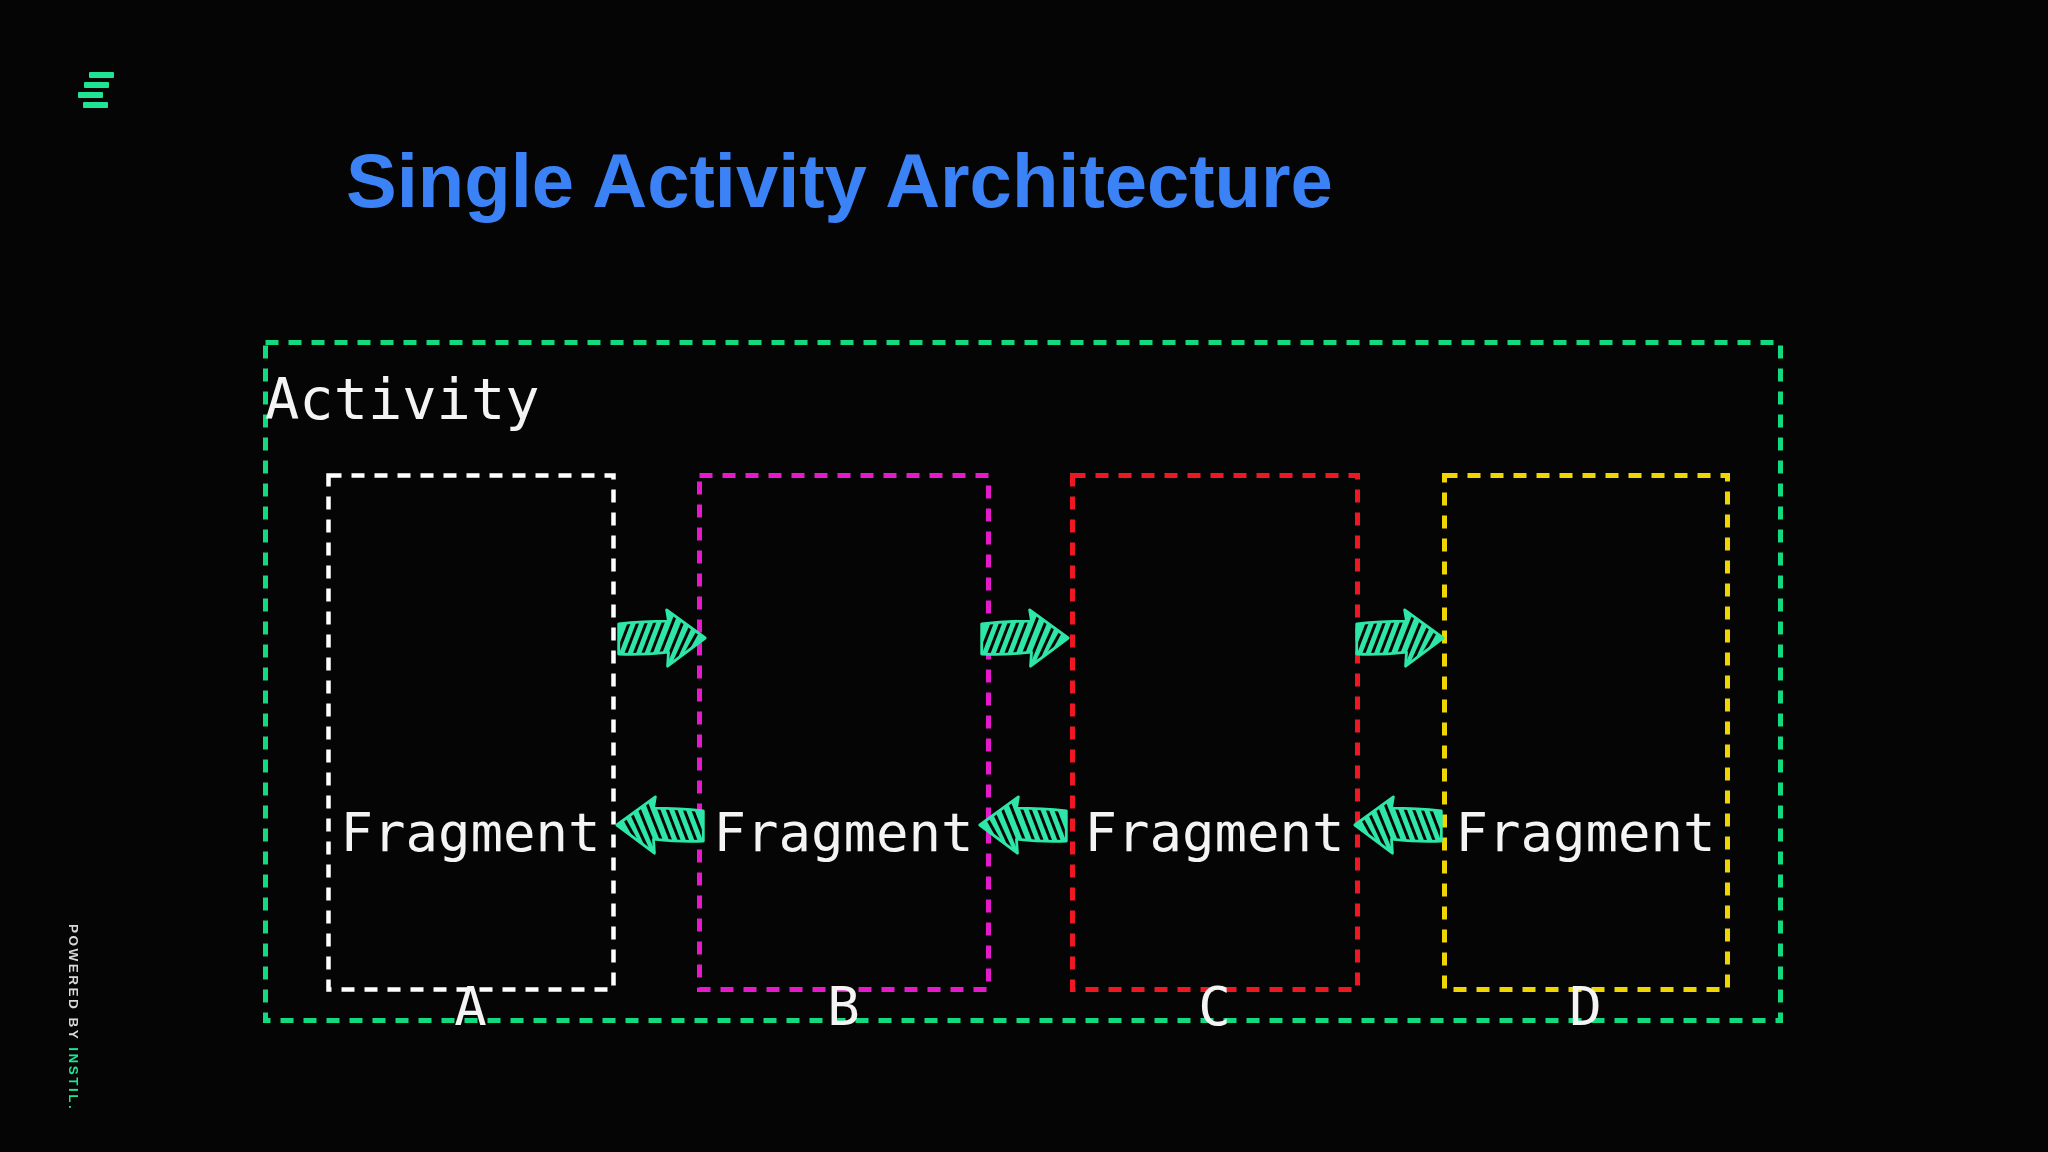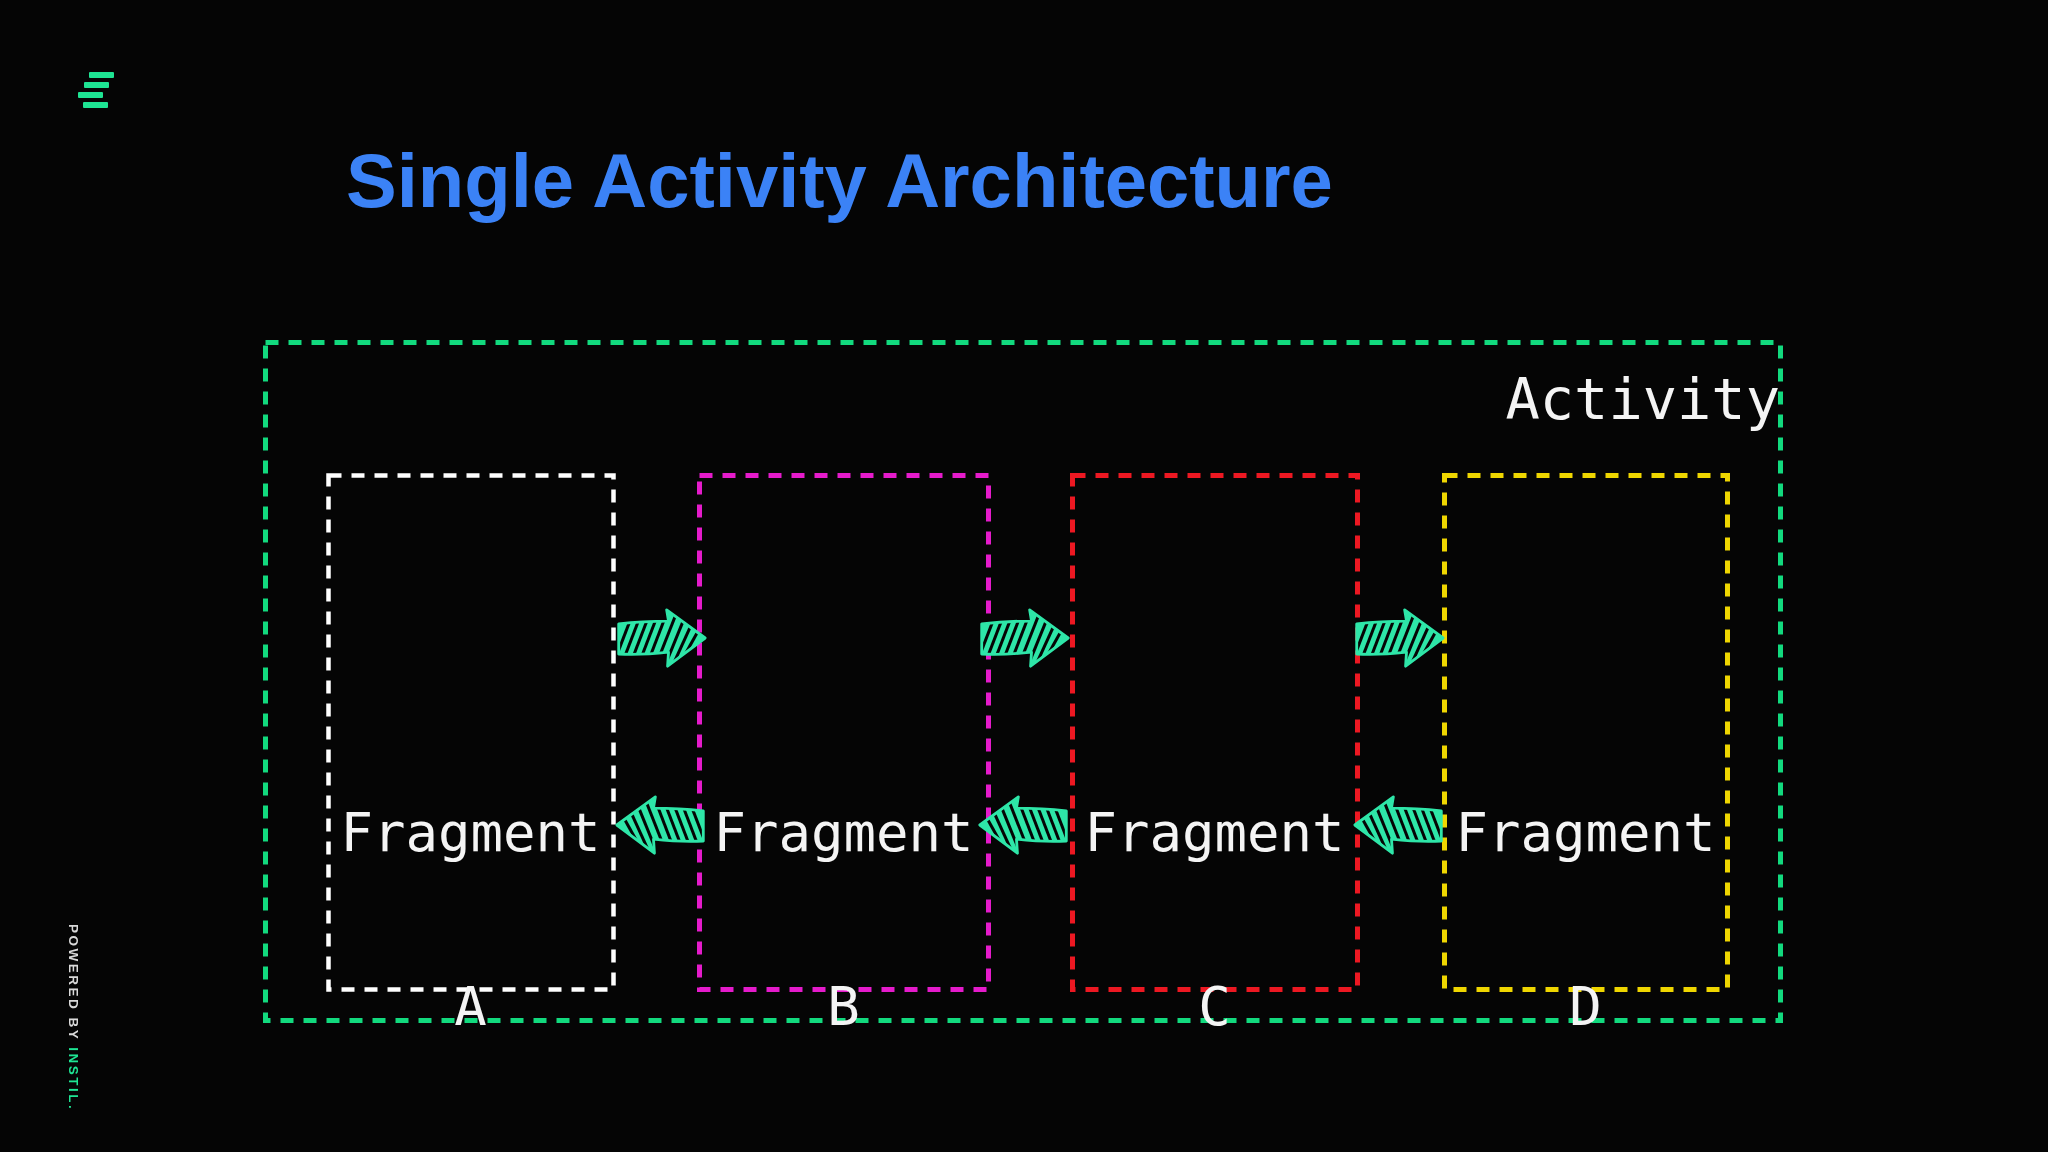--- a/index.html
+++ b/index.html
@@ -31,21 +31,21 @@
     color: #3b82f6; letter-spacing: 0px; white-space: nowrap; margin-left: 42px;
   }
 
   
   svg.layer { position: absolute; left: 0; top: 0; width: 2048px; height: 1152px; }
 
   
   .mono { font-family: "DejaVu Sans Mono", "Liberation Mono", monospace; color: #f4f4f4; }
   .activity-label {
     position: absolute; left: 265px; top: 371px; width: 1515px;
-    text-align: right; font-size: 57px; line-height: 57px;
+    text-align: left; font-size: 57px; line-height: 57px;
   }
   .fragment-label {
     position: absolute; top: 688px;
     text-align: center; font-size: 54px; line-height: 58px;
     white-space: pre;
   }
   .fragment-label .l1, .fragment-label .l2 { display: block; }
 
   
   svg.arrow { position: absolute; width: 94px; height: 68px; overflow: visible; }

